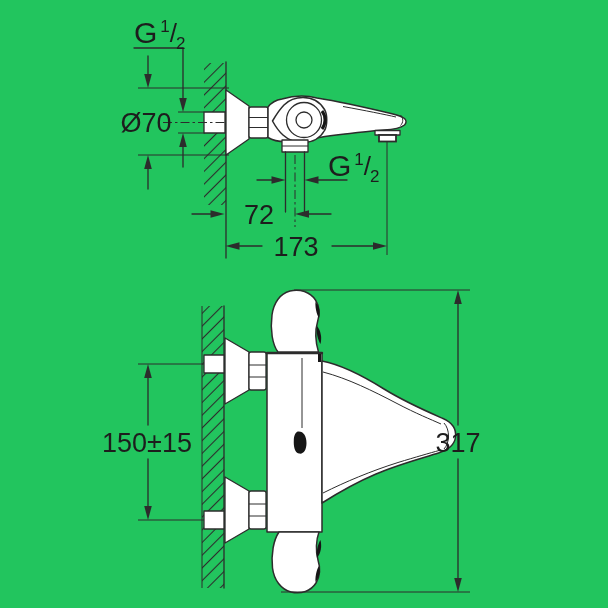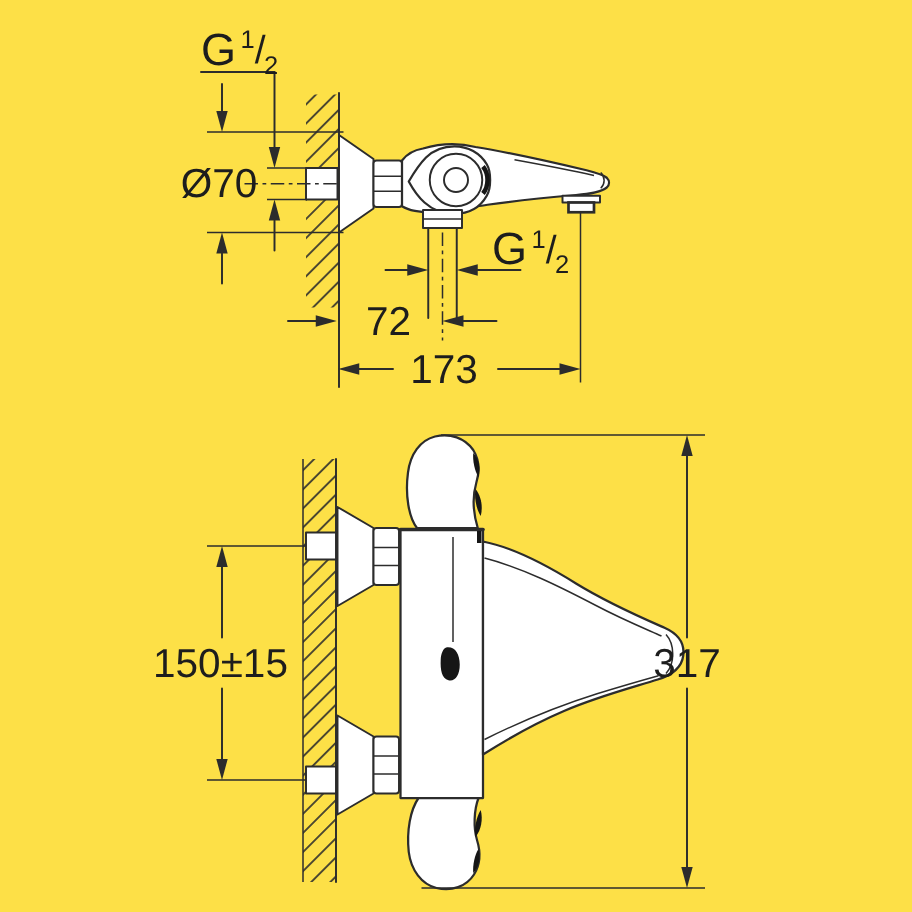--- a/index.html
+++ b/index.html
@@ -1,16 +1,16 @@
 <!DOCTYPE html>
 <html><head>
 <meta charset="utf-8">
 <style>
   html,body{margin:0;padding:0;background:#ffffff;}
-  .stage{width:608px;height:608px;background:#fde047;position:relative;overflow:hidden;}
+  .stage{width:608px;height:608px;background:#22c55e;position:relative;overflow:hidden;}
   svg{display:block;}
   text,tspan{font-family:"Liberation Sans",sans-serif;fill:#1d1d1d;}
   .num{font-size:27px;}
   .gbase{font-size:30px;}
   .gfrac{font-size:17px;}
   .gslash{font-size:26px;}
   .ln{stroke:#2c2c2c;stroke-width:1.3;fill:none;stroke-linecap:round;}
   .lnthin{stroke:#2c2c2c;stroke-width:1;fill:none;}
   .lnbold{stroke:#2c2c2c;stroke-width:2.4;fill:none;stroke-linecap:round;}
   .outline{fill:#ffffff;stroke:#2c2c2c;stroke-width:1.5;stroke-linejoin:round;}

